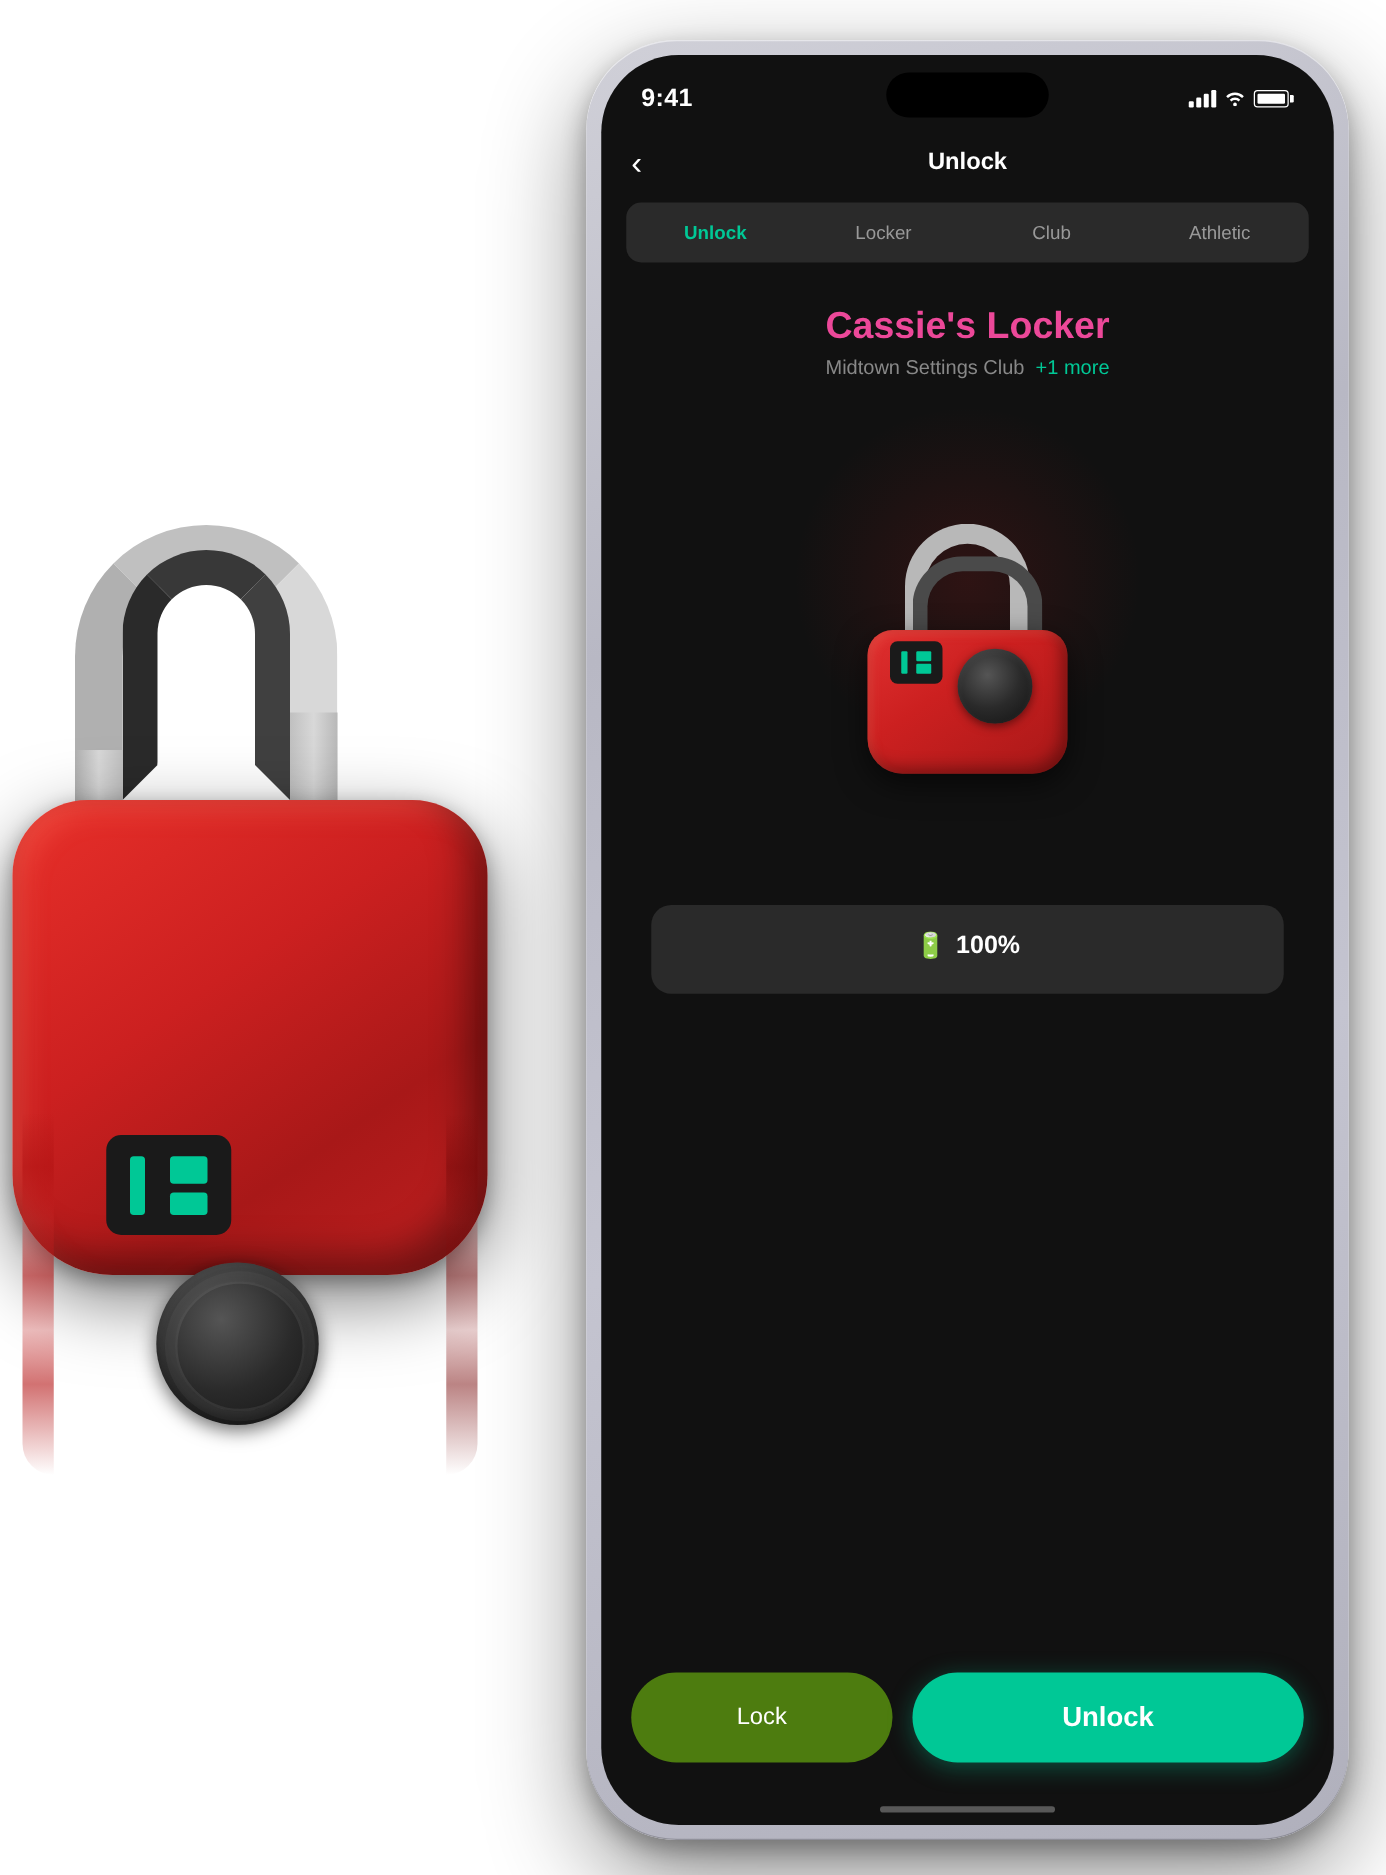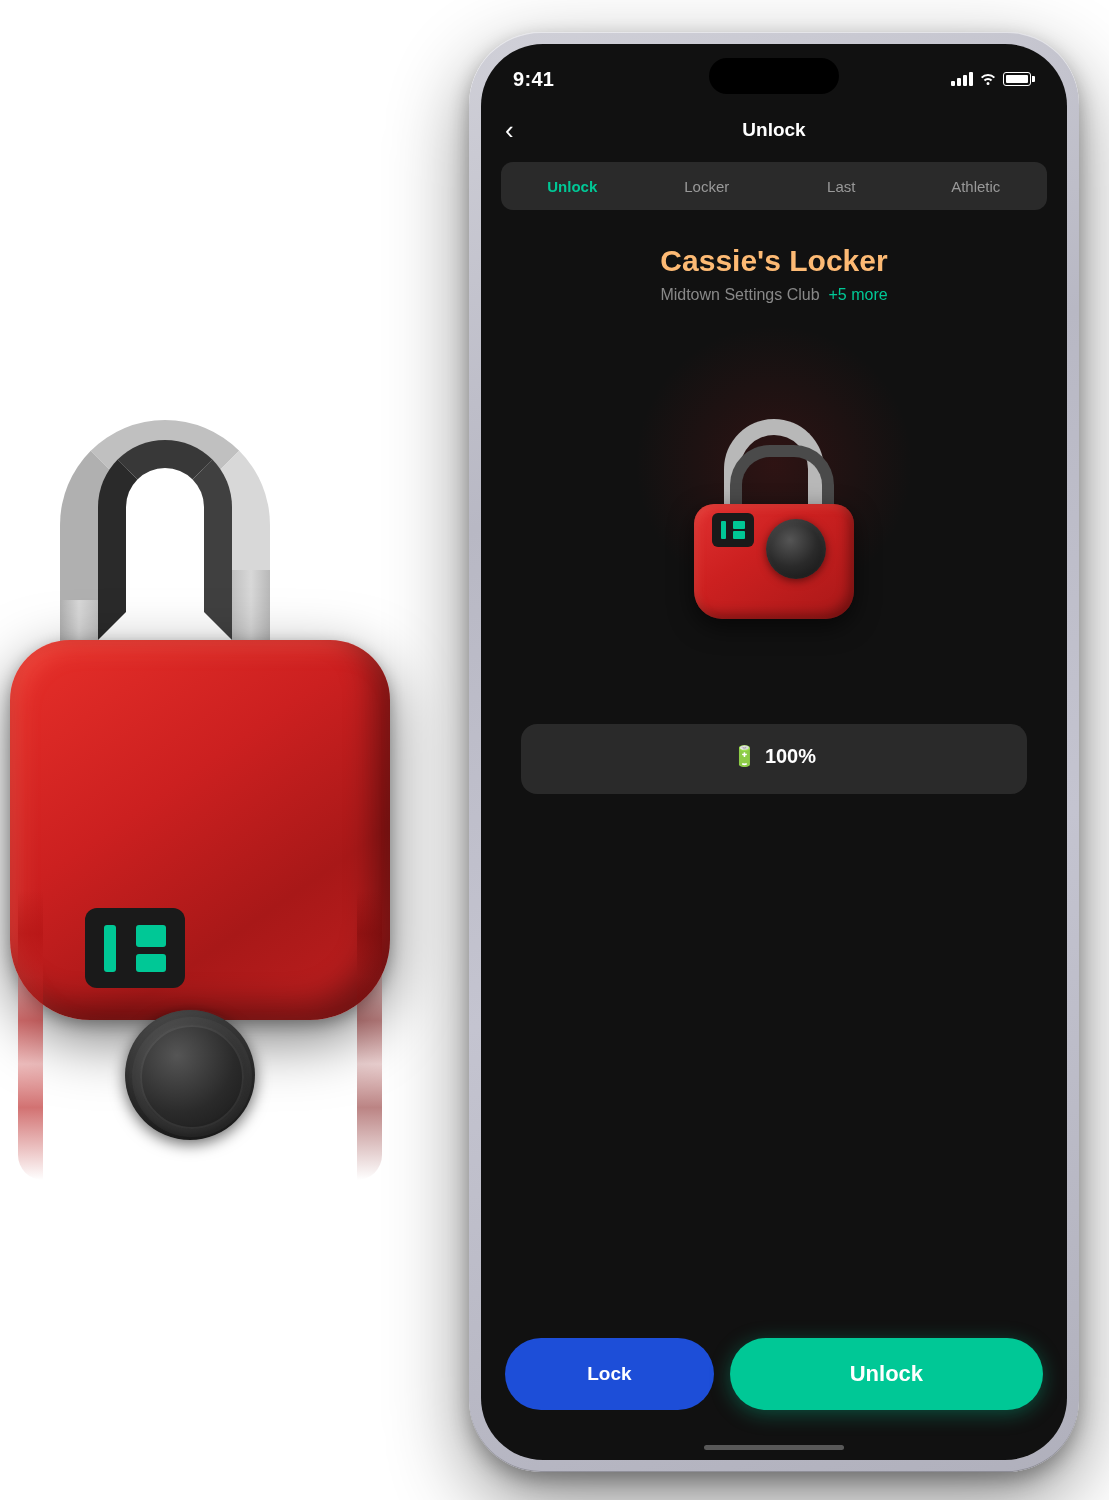--- a/index.html
+++ b/index.html
@@ -358,21 +358,21 @@
     
     .lock-name-section {
       position: absolute;
       top: 200px;
       left: 0; right: 0;
       text-align: center;
     }
     .lock-name-title {
       font-size: 30px;
       font-weight: 700;
-      color: #fdba74;
+      color: #ec4899;
       margin-bottom: 8px;
     }
     .lock-location {
       font-size: 16px;
       color: #888;
     }
     .location-highlight {
       color: #00c896;
       font-weight: 500;
     }
@@ -528,26 +528,26 @@
     .action-buttons {
       position: absolute;
       bottom: 50px;
       left: 24px; right: 24px;
       height: 72px;
       display: flex;
       gap: 16px;
     }
     .btn-lock {
       flex: 1;
-      background: #1d4ed8;
+      background: #4d7c0f;
       border: none;
       border-radius: 36px;
       color: #ffffff;
       font-size: 19px;
-      font-weight: 700;
+      font-weight: 400;
       cursor: pointer;
     }
     .btn-unlock {
       flex: 1.5;
       background: #00c896;
       border: none;
       border-radius: 36px;
       color: #ffffff;
       font-size: 22px;
       font-weight: 700;
@@ -624,29 +624,29 @@
       </div>
     </div>
 
     <div class="nav-back">‹</div>
 
     <div class="nav-title">Unlock</div>
 
     <div class="tab-bar">
       <div class="tab-item active">Unlock</div>
       <div class="tab-item">Locker</div>
-      <div class="tab-item">Last</div>
+      <div class="tab-item">Club</div>
       <div class="tab-item">Athletic</div>
     </div>
 
     <div class="lock-name-section">
       <div class="lock-name-title">Cassie's Locker</div>
       <div class="lock-location">
         <span>Midtown Settings Club</span>
-        &nbsp;<span class="location-highlight">+5 more</span>
+        &nbsp;<span class="location-highlight">+1 more</span>
       </div>
     </div>
 
     <div class="lock-glow"></div>
 
     <div class="lock-image-area">
       <div class="mini-padlock">
         <div class="mini-shackle"></div>
         <div class="mini-body"></div>
         <div class="mini-logo">

